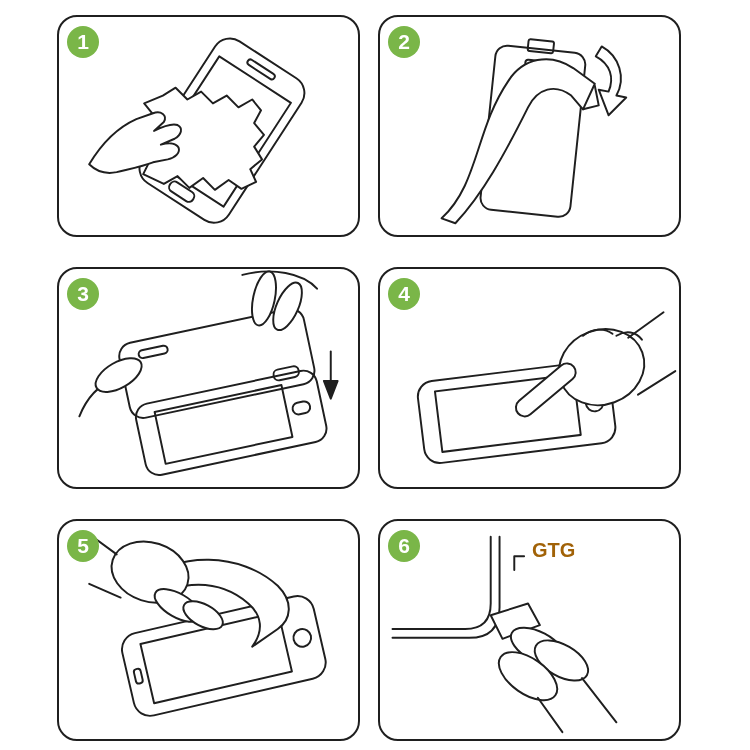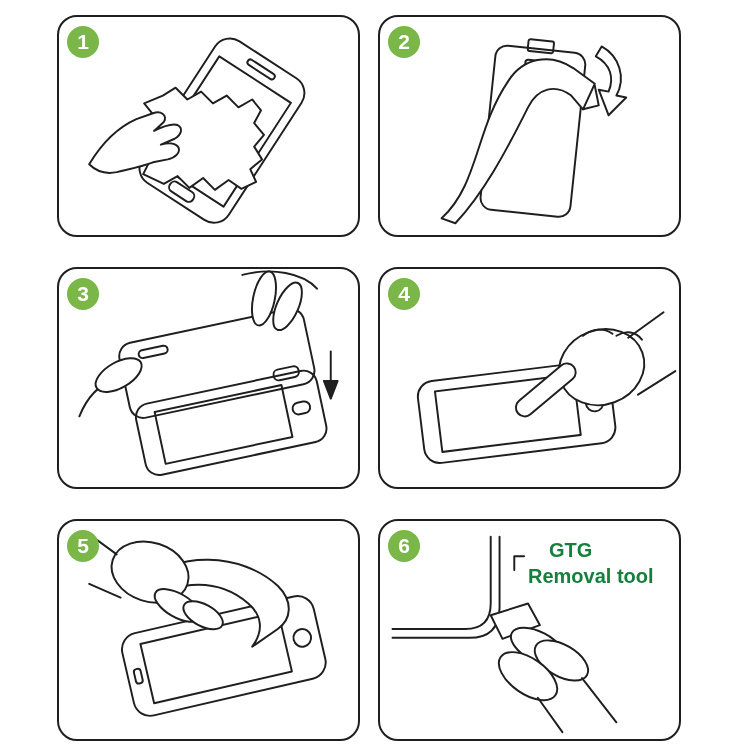--- a/index.html
+++ b/index.html
@@ -25,22 +25,22 @@
     display:flex; align-items:center; justify-content:center;
   }
   .art { position:absolute; inset:0; width:100%; height:100%; }
   .art path, .art rect, .art line, .art ellipse, .art circle {
     fill:none; stroke:#1f1f1f; stroke-width:2;
     stroke-linecap:round; stroke-linejoin:round;
   }
   .art .fill-w, .art g.fill-w rect, .art g.fill-w ellipse, .art g.fill-w path { fill:#ffffff; }
   .art .fill-b { fill:#1f1f1f; stroke:#1f1f1f; }
   .label6 {
-    position:absolute; left:148px; top:16px; z-index:2;
-    font-weight:bold; font-size:20px; line-height:1.3; color:#15803d;
+    position:absolute; left:131px; top:16px; z-index:2;
+    font-weight:bold; font-size:20px; line-height:1.3; color:#a16207;
     white-space:nowrap;
   }
   .label6 .l1 { margin-left:21px; }
 </style>
 </head>
 <body style="--badge: #7ab648;">
 
 <div class="grid">
 
   <div class="panel">
@@ -136,21 +136,20 @@
       </g>
       <line x1="58" y1="34" x2="28" y2="12"></line>
       <line x1="62" y1="78" x2="30" y2="64"></line>
     </svg>
   </div>
 
   <div class="panel">
     <div class="badge">6</div>
     <div class="label6">
       <div class="l1">GTG</div>
-      <div class="l2">Removal tool</div>
     </div>
     <svg class="art" viewBox="0 0 303 222">
       <g>
         <path d="M112,16 L112,84 Q112,110 86,110 L12,110"></path>
         <path d="M121,16 L121,88 Q121,119 90,119 L12,119"></path>
       </g>
       <path d="M146,36 L136,36 L136,50"></path>
       <path class="fill-w" d="M112,96 L150,84 L162,106 L124,120 Z"></path>
       <g class="fill-w">
         <ellipse cx="160" cy="128" rx="30" ry="15" transform="rotate(28 160 128)"></ellipse>

